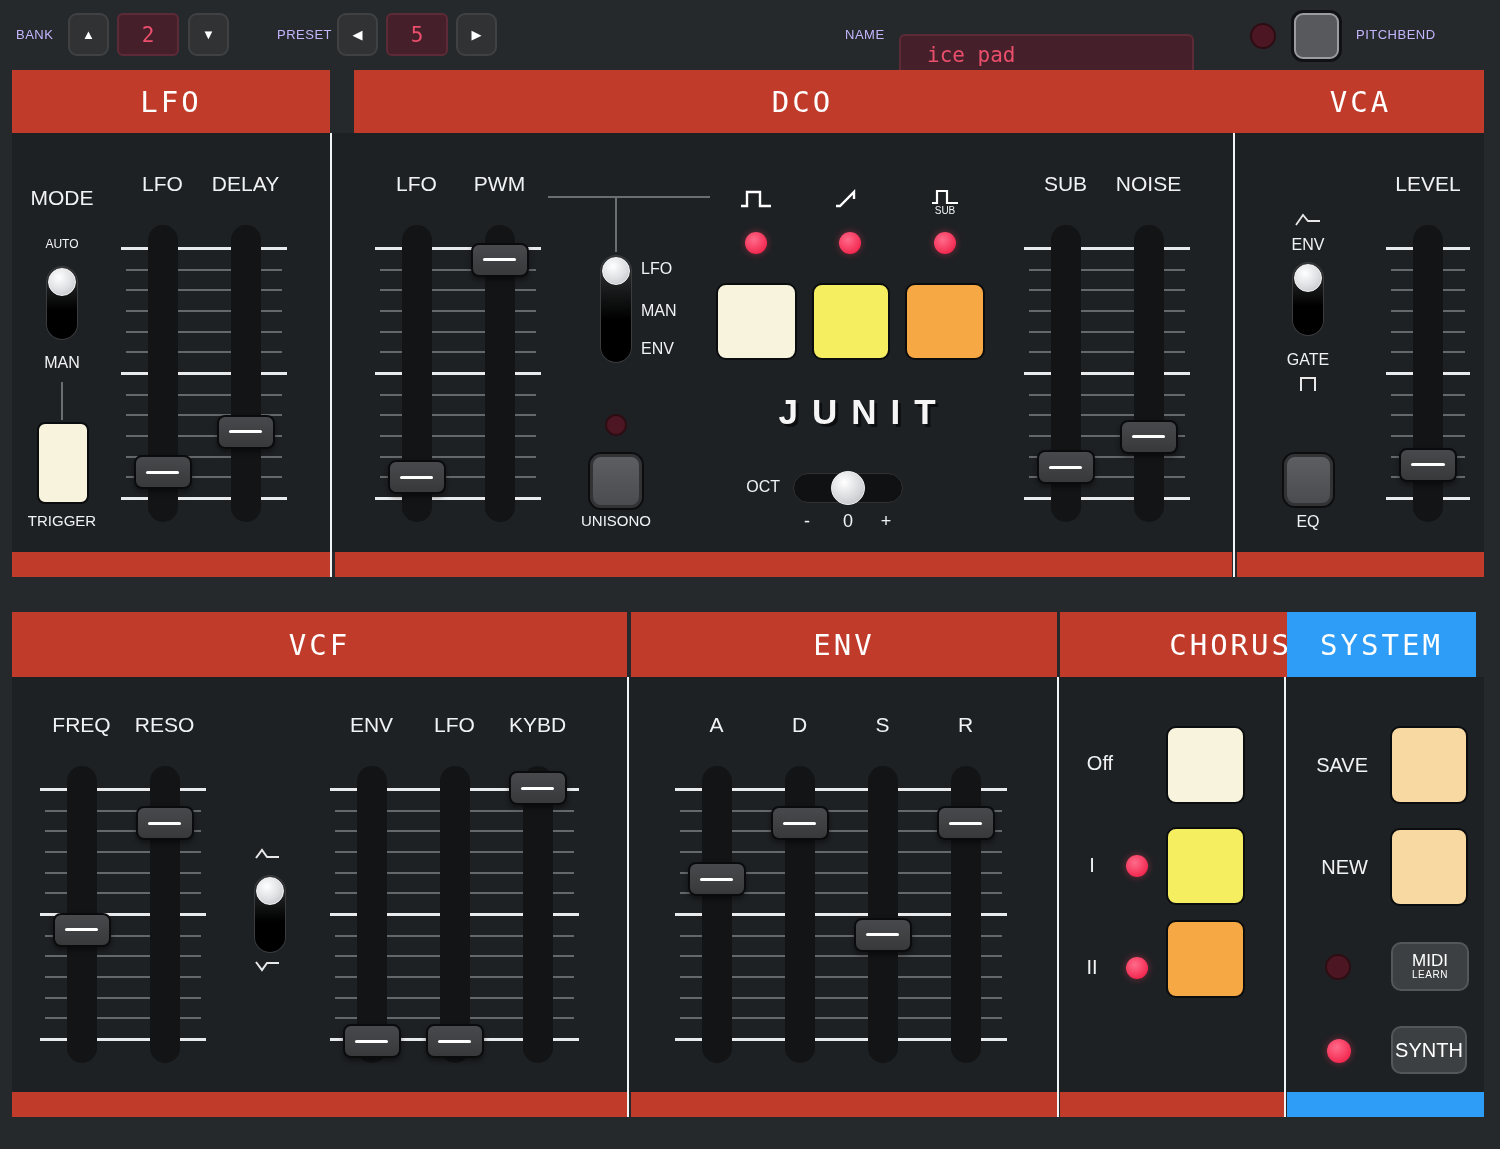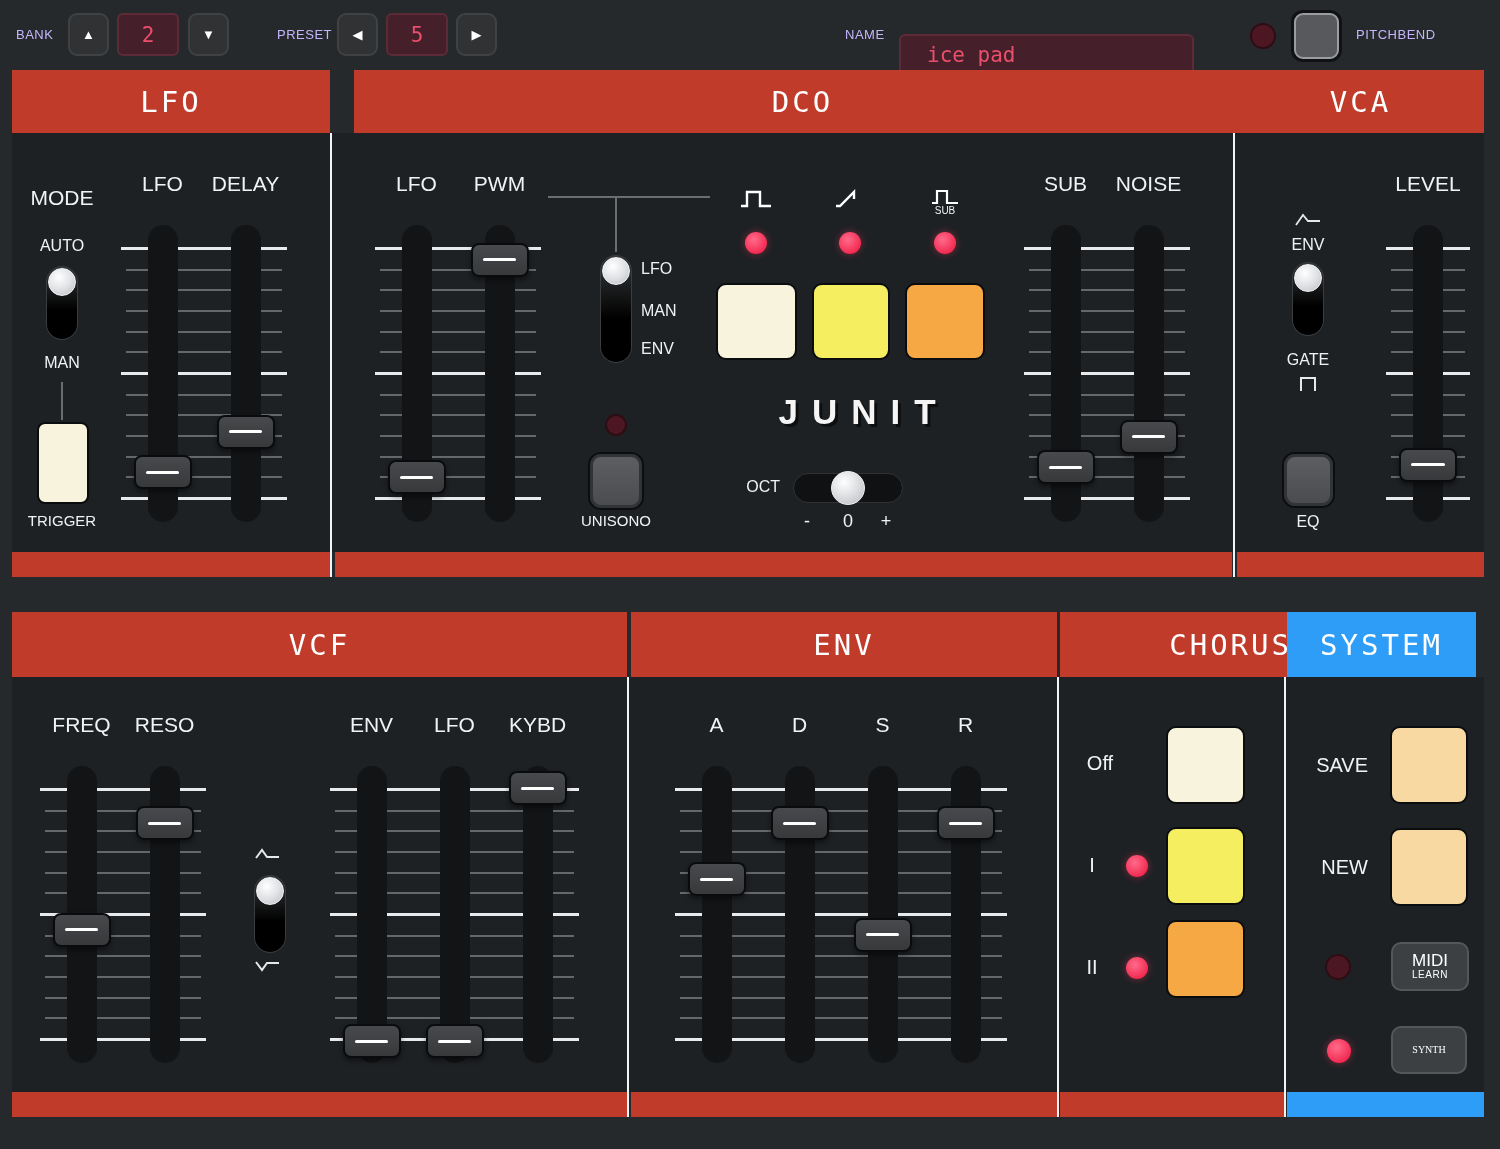--- a/index.html
+++ b/index.html
@@ -112,21 +112,21 @@
   <div class="sec-header" style="left:1237px;top:70px;width:247px;">
       <span>VCA</span>
     </div>
   <div class="sec-footer" style="left:12px;top:552px;width:318px;"></div>
   <div class="sec-footer" style="left:335px;top:552px;width:897px;"></div>
   <div class="sec-footer" style="left:1237px;top:552px;width:247px;"></div>
   <div class="vdiv" style="left:330px;top:133px;height:444px;"></div>
   <div class="vdiv" style="left:1233px;top:133px;height:444px;"></div>
 
   <div class="label ctr" style="left:20px;top:186px;width:84px;font-size:21px;">MODE</div>
-  <div class="label ctr" style="left:20px;top:237px;width:84px;font-size:16px;">AUTO</div>
+  <div class="label ctr" style="left:20px;top:237px;width:84px;font-size:12px;">AUTO</div>
   <div class="vtoggle" style="left:47px;top:267px;height:72px;">
       <div class="ball"></div>
     </div>
   <div class="label ctr" style="left:20px;top:354px;width:84px;font-size:16px;">MAN</div>
   <div class="conn" style="left:61px;top:382px;width:2px;height:38px;"></div>
   <div class="btn btn-cream" style="left:37px;top:422px;width:52px;height:82px;border-radius:8px;"></div>
   <div class="label ctr" style="left:12px;top:512px;width:100px;font-size:15px;">TRIGGER</div>
 
   <div class="bank" style="left:121px;top:172px;width:166px;">
     <div class="labels">
@@ -527,16 +527,16 @@
   <div class="btn btn-tan" style="left:1390px;top:828px;width:78px;height:78px;"></div>
 
   <div class="led led-off" style="left:1325px;top:954px;width:26px;height:26px;"></div>
   <div class="btn-dark" style="left:1391px;top:942px;width:78px;height:49px;">
     <span style="font-size:17px;">MIDI</span>
     <span style="font-size:10px;letter-spacing:.5px;">LEARN</span>
   </div>
 
   <div class="led led-on" style="left:1327px;top:1039px;width:24px;height:24px;"></div>
   <div class="btn-dark" style="left:1391px;top:1026px;width:76px;height:48px;">
-    <span style="font-size:10px;font-family:Liberation Serif, serif;">SYNTH</span>
+    <span style="font-size:20px;">SYNTH</span>
   </div>
 
 </div>
 
 </body></html>

